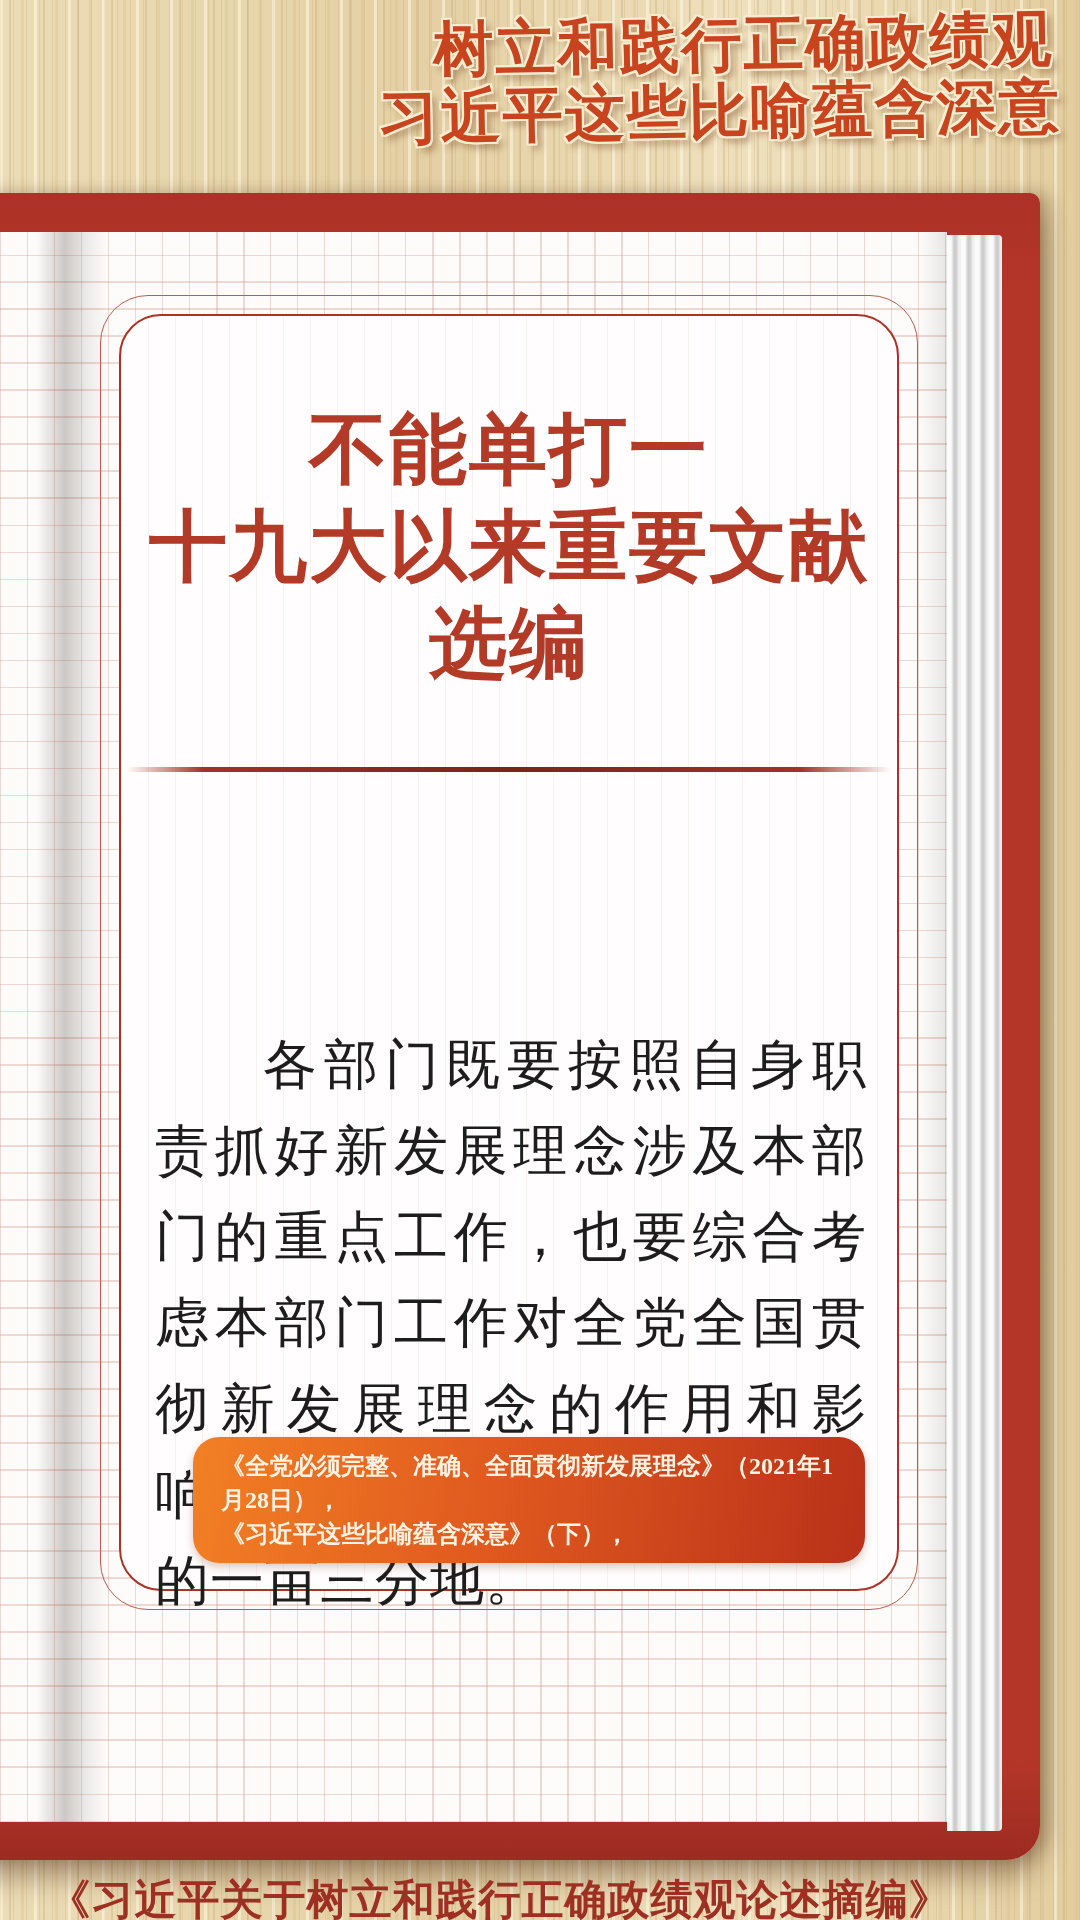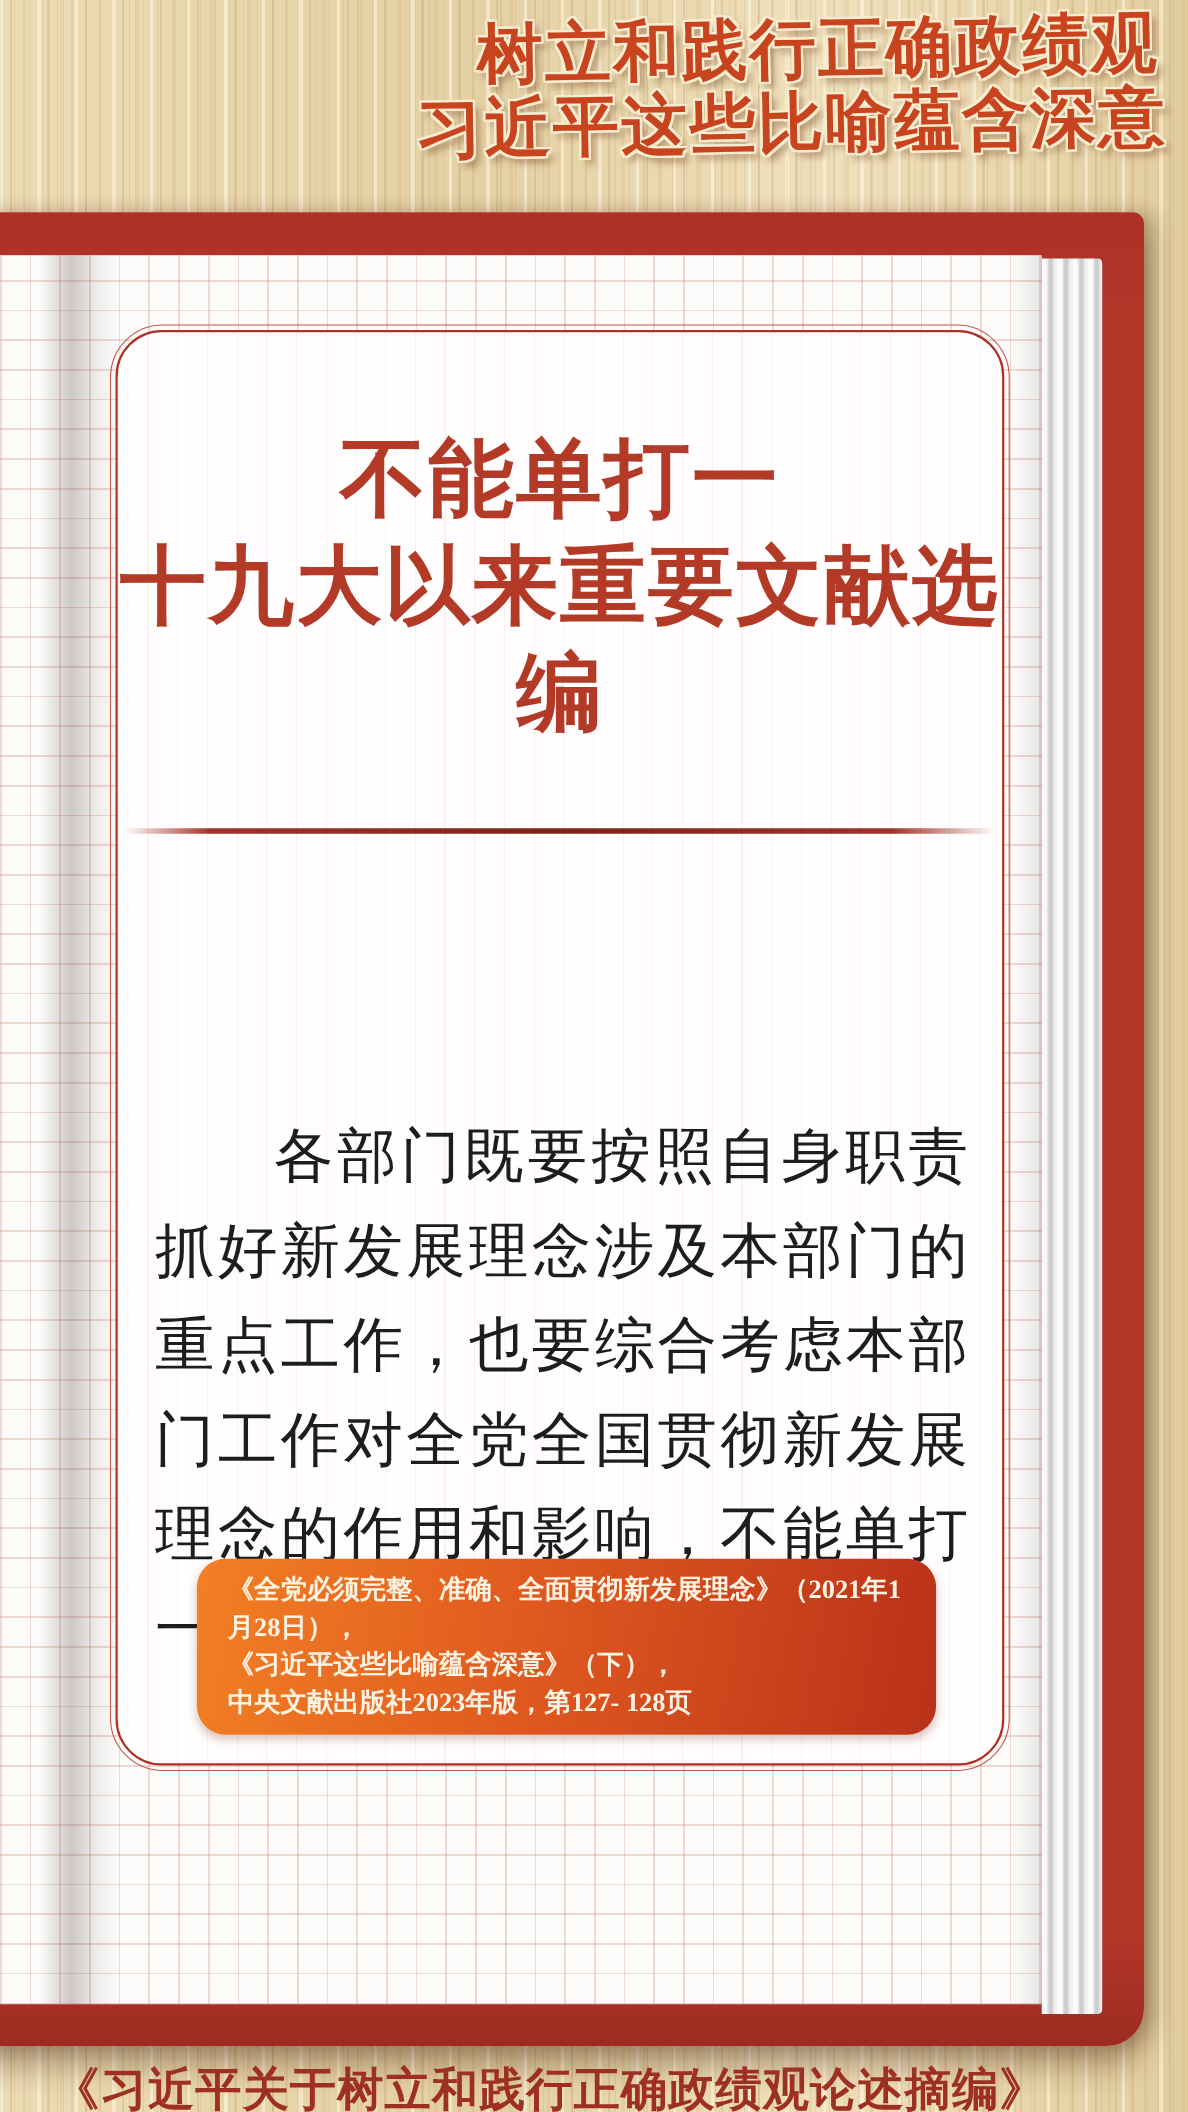--- a/index.html
+++ b/index.html
@@ -38,21 +38,21 @@
       repeating-linear-gradient(90deg, rgba(206,133,120,0.30) 0 1.5px, rgba(0,0,0,0) 1.5px 27px),
       repeating-linear-gradient(0deg, rgba(206,133,120,0.30) 0 1.5px, rgba(0,0,0,0) 1.5px 27px);
   }
   .page .spine-shadow{position:absolute;left:36px;top:0;width:72px;height:100%;
     background:linear-gradient(90deg, rgba(90,80,75,0) 0%, rgba(90,80,75,0.30) 40%, rgba(90,80,75,0.10) 70%, rgba(90,80,75,0) 100%);}
   .page .right-shadow{position:absolute;right:0;top:0;width:28px;height:100%;
     background:linear-gradient(90deg, rgba(0,0,0,0) 0%, rgba(0,0,0,0.09) 100%);}
 
   
   .card{position:absolute;left:100px;top:295px;width:818px;height:1315px;box-sizing:border-box;
-    border:1.5px solid #c05a4a;border-radius:48px;padding:4px;}
+    border:1.5px solid #c05a4a;border-radius:48px;padding:18px;}
   .card-inner{position:relative;height:100%;box-sizing:border-box;
     border:2px solid #ad3226;border-radius:42px;
     background-color:#fffdfd;
     background-image:repeating-linear-gradient(90deg, rgba(215,180,172,0.16) 0 1px, rgba(0,0,0,0) 1px 27px);
   }
   .heading{padding-top:85px;text-align:center;color:#b23a26;font-weight:900;
     font-size:78px;line-height:97px;letter-spacing:2px;}
   .divider{margin:75px 6px 0 6px;height:5px;
     background:linear-gradient(90deg, rgba(160,50,38,0) 0%, #a03226 10%, #7a241a 50%, #a03226 88%, rgba(160,50,38,0) 100%);
     border-radius:3px;}
@@ -93,18 +93,17 @@
     <div class="card-inner">
       <div class="heading">
         <div>不能单打一</div>
         <div>十九大以来重要文献选编</div>
       </div>
       <div class="divider"></div>
       <div class="body-text">各部门既要按照自身职责抓好新发展理念涉及本部门的重点工作，也要综合考虑本部门工作对全党全国贯彻新发展理念的作用和影响，不能单打一，只管自己的一亩三分地。</div>
       <div class="citation">
         <div>《全党必须完整、准确、全面贯彻新发展理念》（2021年1月28日），</div>
         <div>《习近平这些比喻蕴含深意》（下），</div>
-        <div>中央文献出版社2023年版，第127- 128页</div>
       </div>
     </div>
   </div>
 
 </div>
 
 </body></html>

